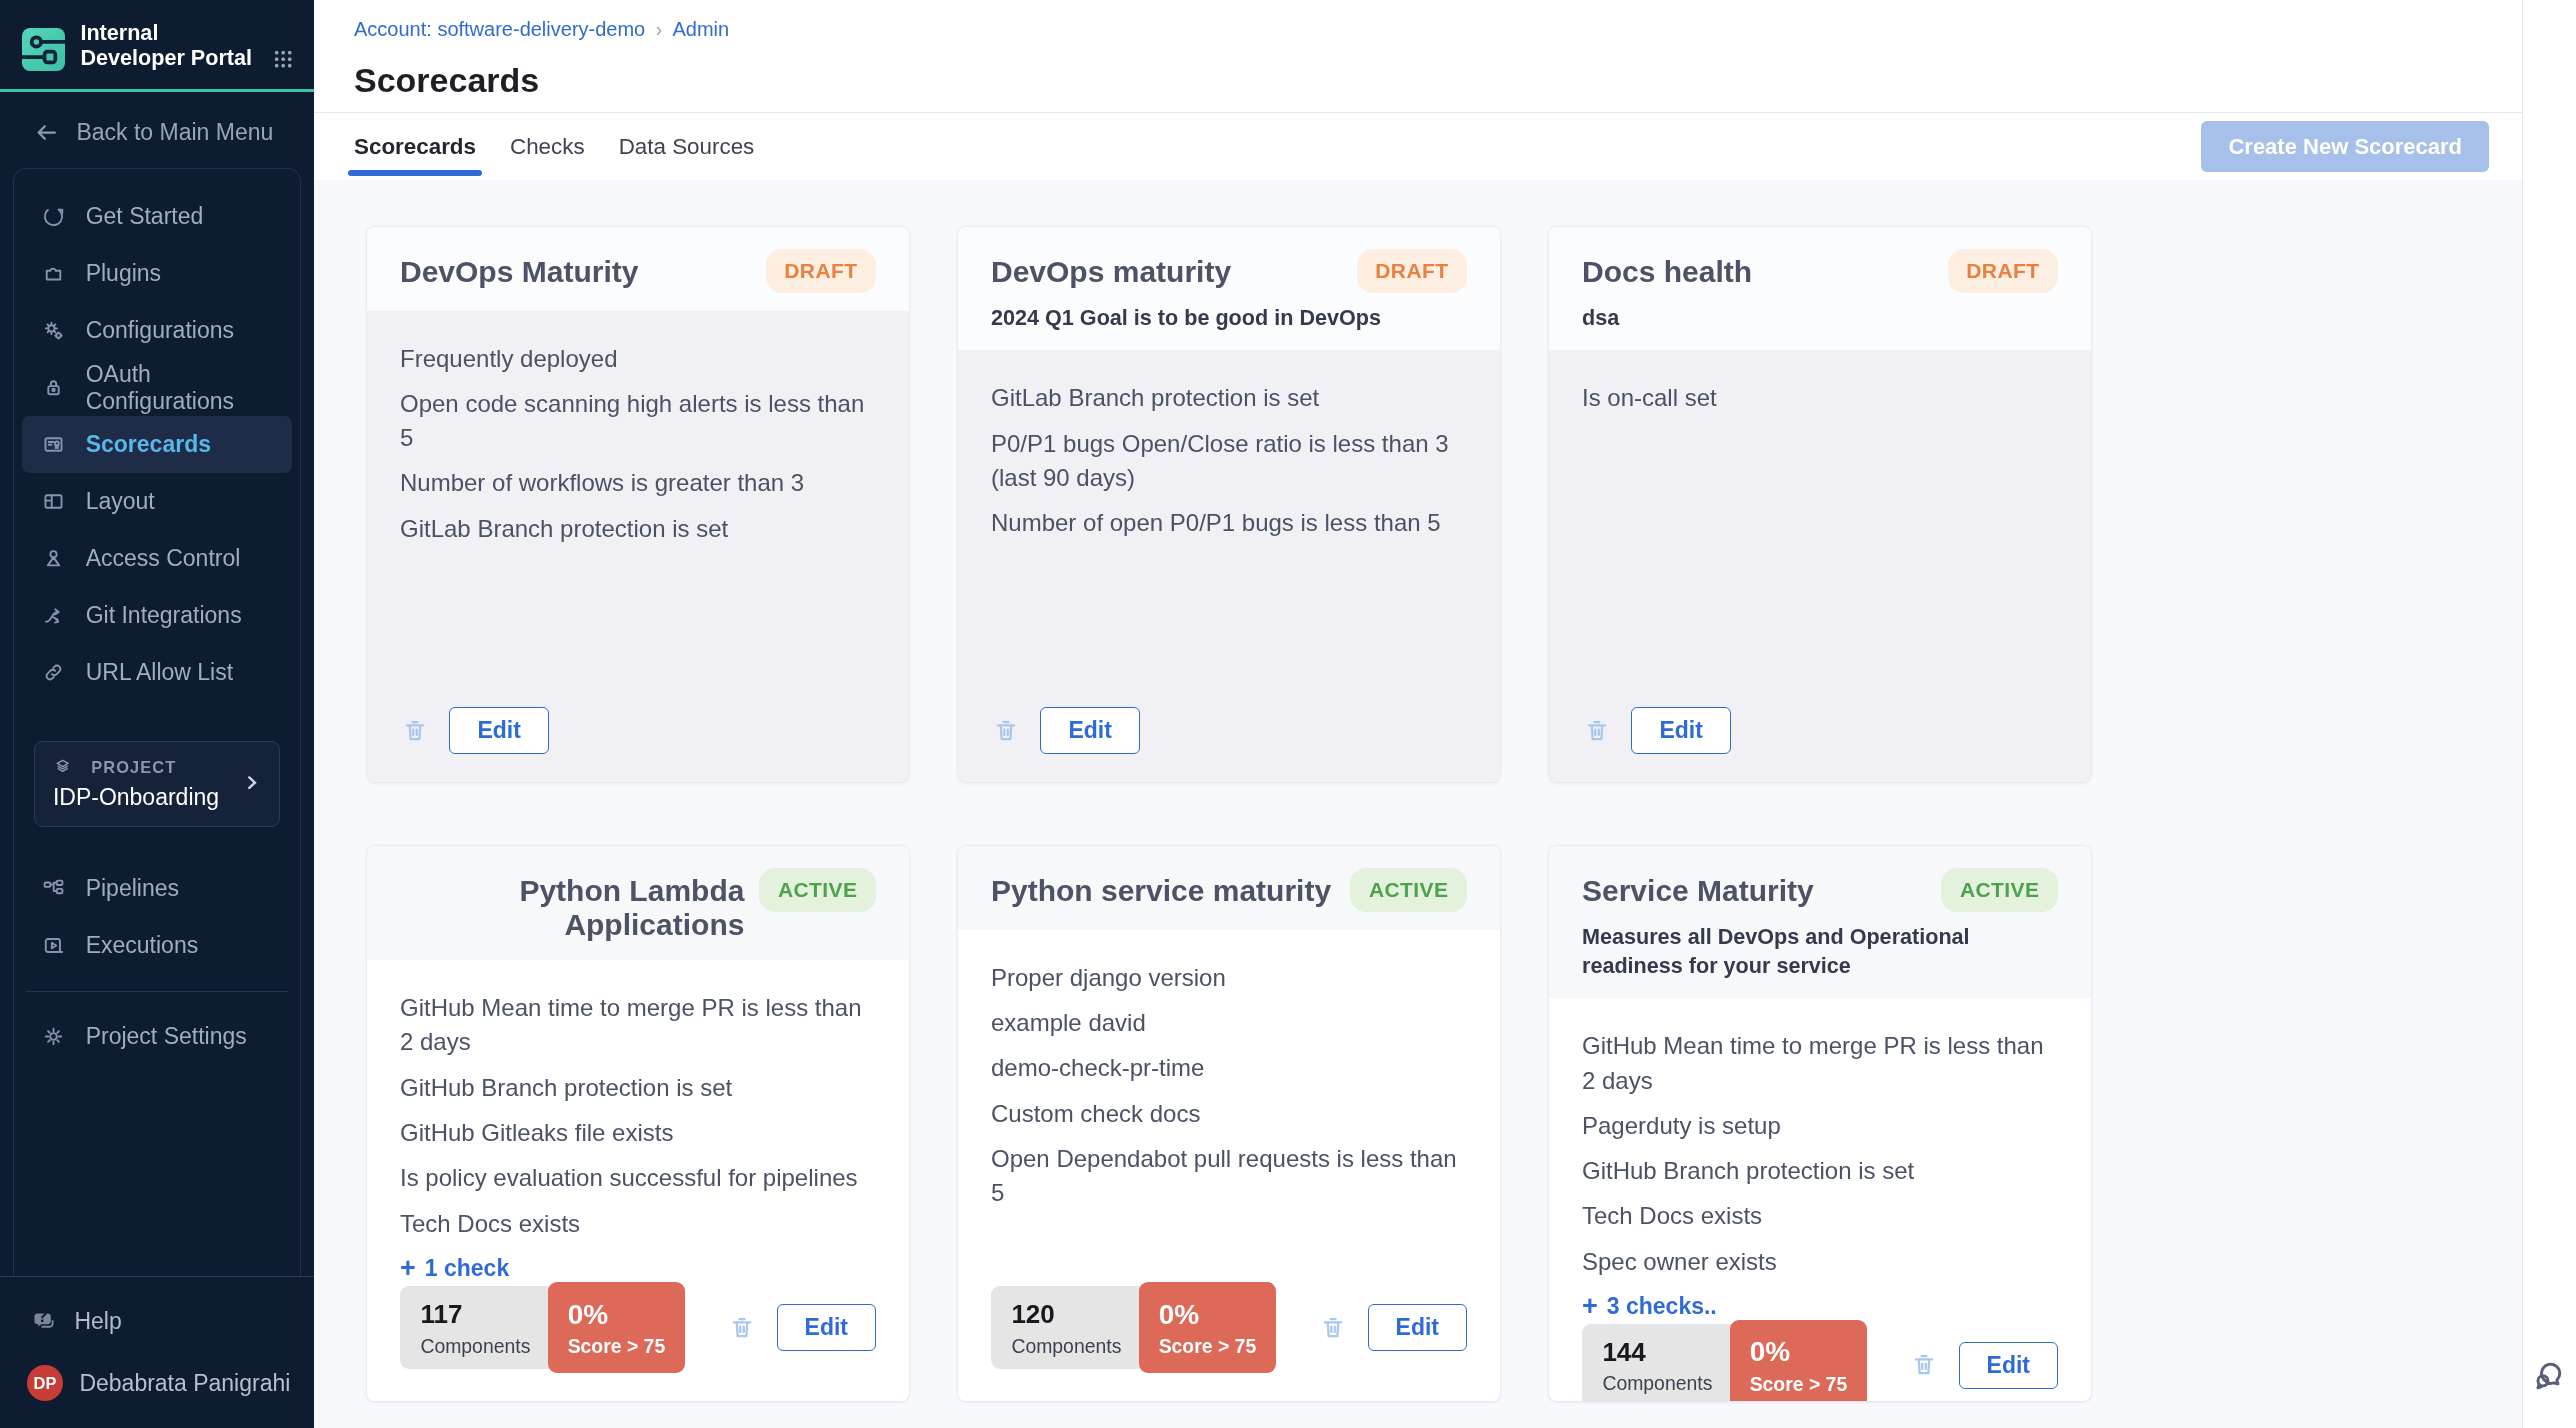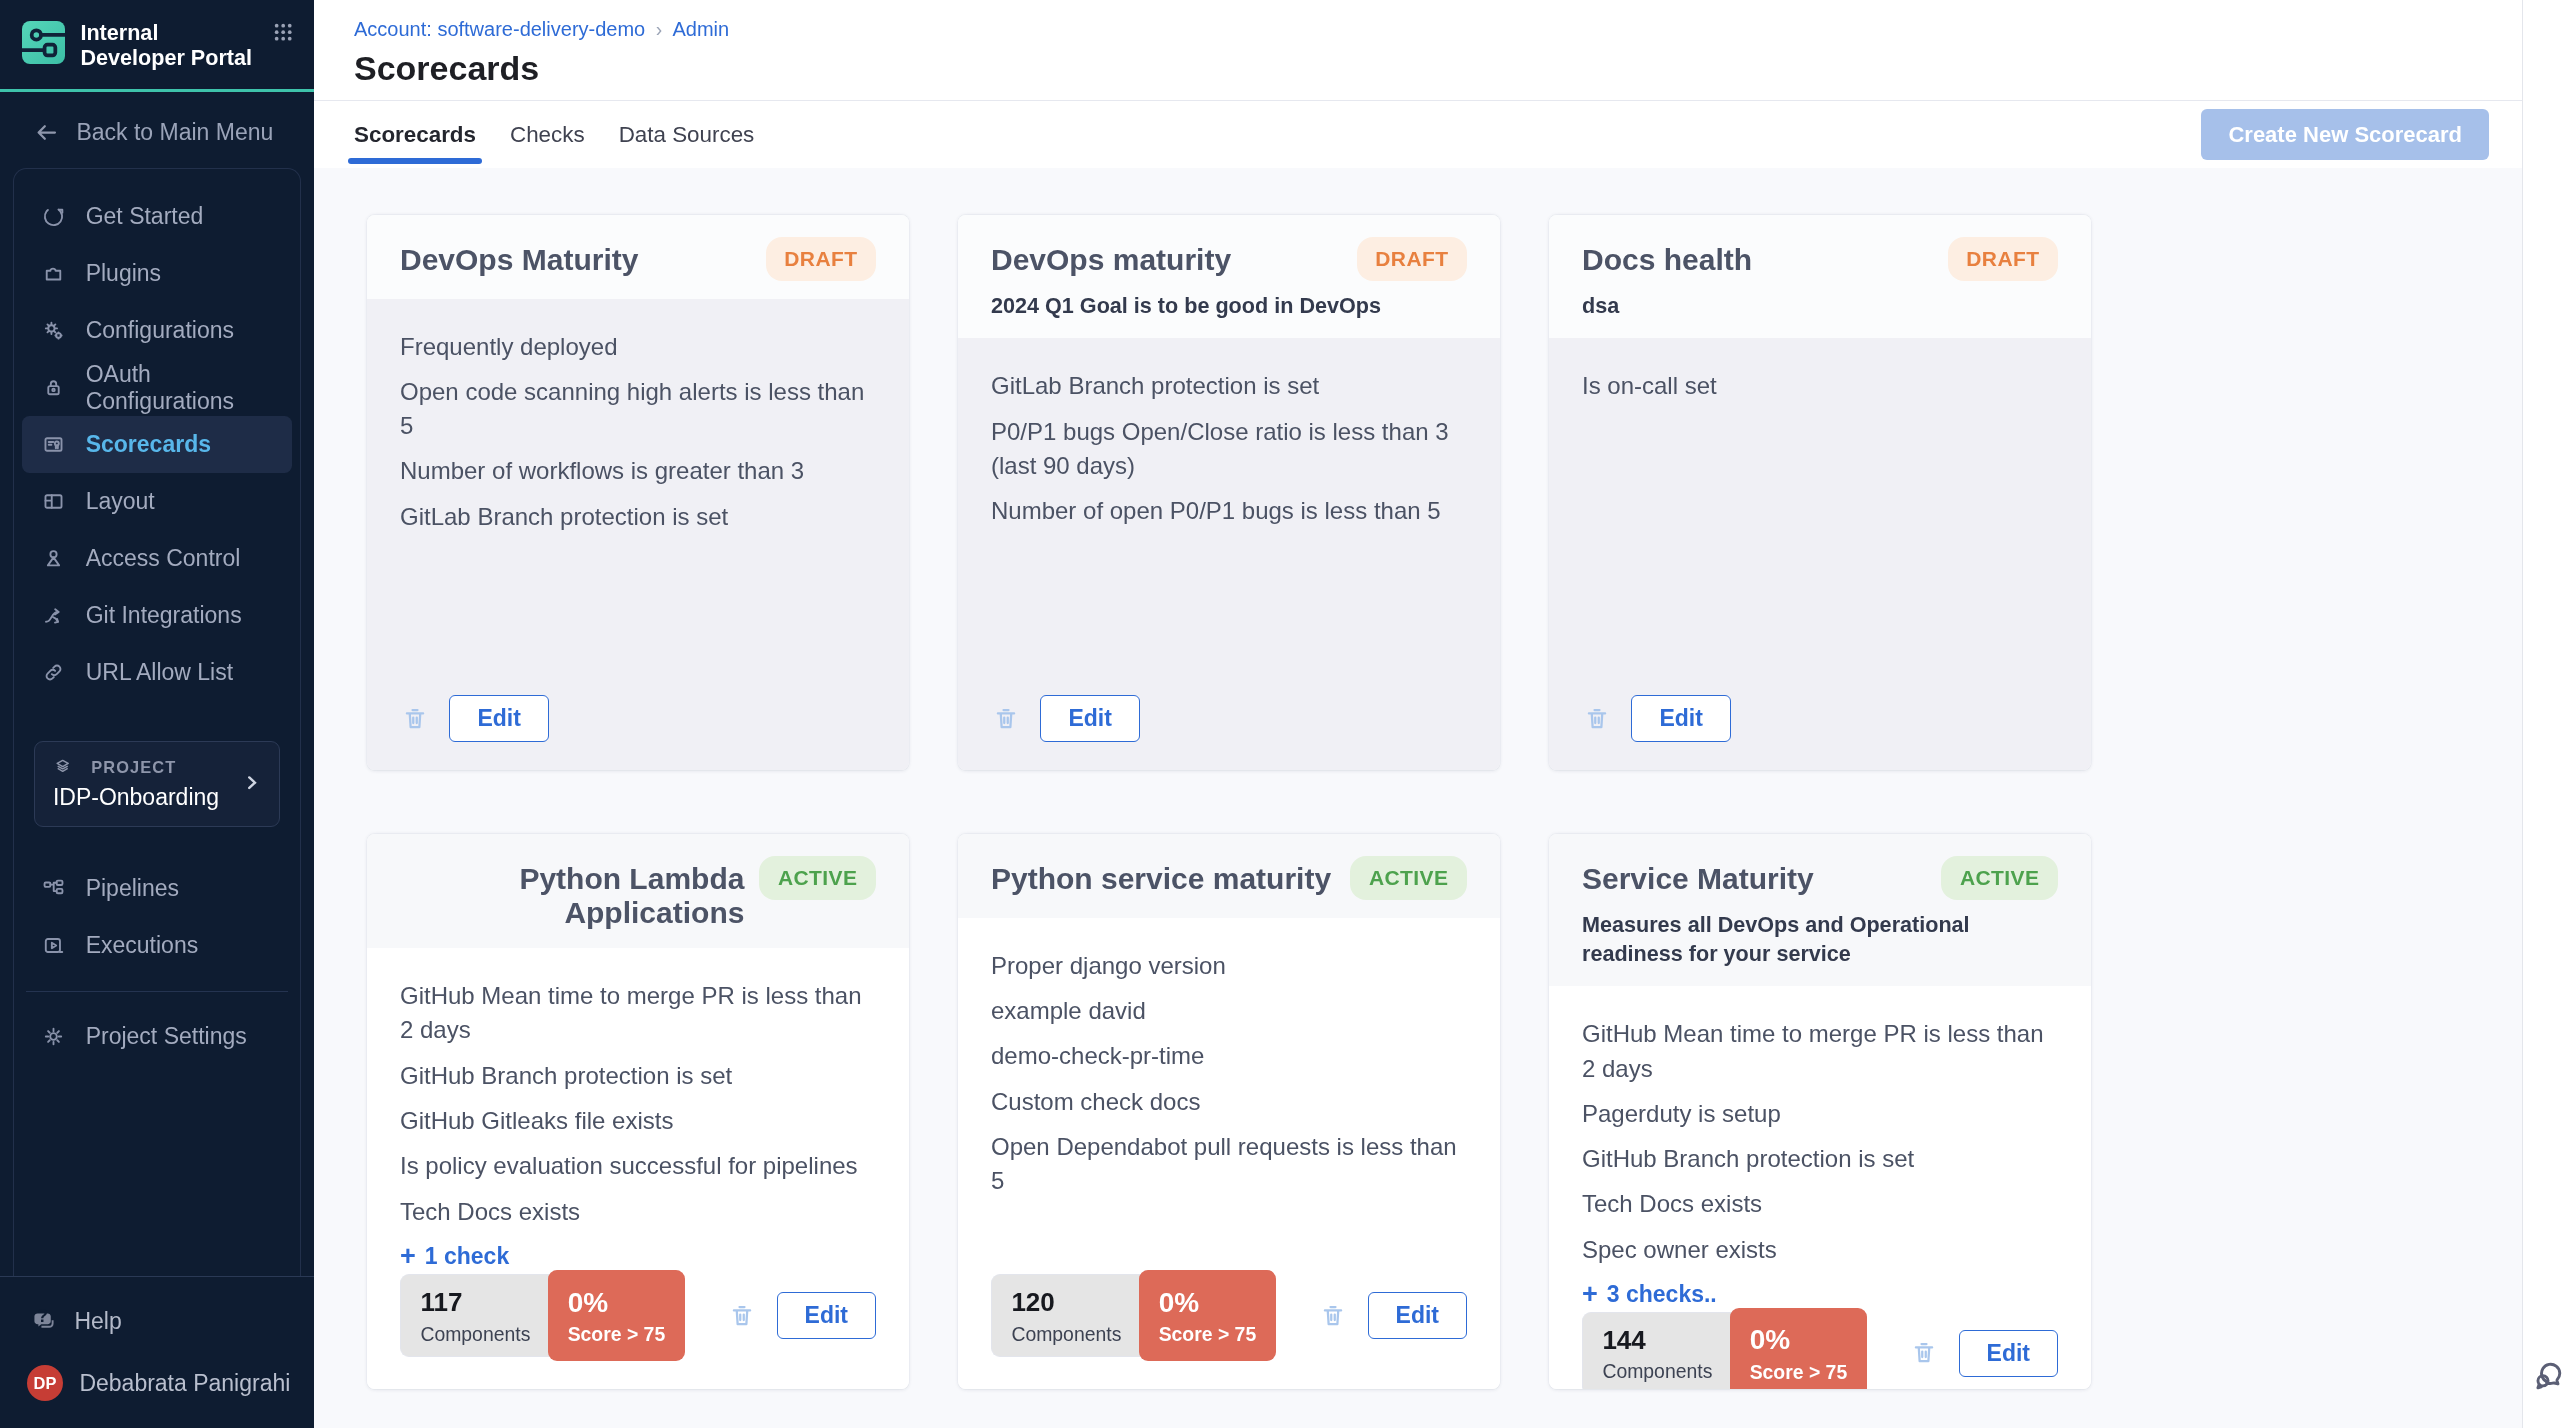--- a/index.html
+++ b/index.html
@@ -5,21 +5,21 @@
   * { margin:0; padding:0; box-sizing:border-box; }
   html,body { width:2576px; height:1428px; overflow:hidden; }
   body {
     font-family:"Liberation Sans","DejaVu Sans",sans-serif;
     display:flex; background:#f8f9fc; color:#1f2230;
     --blue:#2e6bd6; --sidebar:#0e1c31; --teal:#3ec3ab;
   }
   
   .sidebar { width:314px; height:100%; background:var(--sidebar); flex:0 0 314px;
     display:flex; flex-direction:column; color:#a3abbf; }
-  .logo-row { display:flex; align-items:flex-start; padding:21px 19.4px 18px 22.4px; }
+  .logo-row { display:flex; align-items:flex-end; padding:21px 19.4px 18px 22.4px; }
   .logo-mark { width:43px; height:43px; flex:0 0 43px; }
   .brand-title { color:#fff; font-weight:700; font-size:21.6px; line-height:1.15; margin-left:15px; flex:1; }
   .grid-icon { width:22.4px; height:22.4px; margin-left:6px; cursor:pointer; }
   .teal-line { height:3px; background:var(--teal); }
   .back-row { display:flex; align-items:center; gap:16.4px; padding:27px 22.4px 22.4px 33px;
     color:#9aa3b8; font-size:23px; cursor:pointer; }
   .back-row svg { width:27px; height:27px; }
   .nav-shell { flex:1; margin:0 13.4px; border:0.7px solid #22304b; border-bottom:none;
     border-radius:13.4px 13.4px 0 0; padding:19.4px 7.5px 0 7.5px; display:flex; flex-direction:column; min-height:0; }
   .nav-item { display:flex; align-items:center; gap:19.4px; height:57px; padding:0 19.4px;
@@ -40,21 +40,21 @@
   .help-row { display:flex; align-items:center; gap:16.4px; padding:30px 22.4px 15px 30px;
     font-size:23px; color:#b4bac9; cursor:pointer; }
   .help-row svg { width:28px; height:28px; }
   .user-row { display:flex; align-items:center; gap:16.4px; padding:15px 22.4px 27px 27px; cursor:pointer; }
   .avatar { width:36px; height:36px; border-radius:50%; background:#c63d35; color:#fff;
     font-size:16.4px; font-weight:700; display:flex; align-items:center; justify-content:center; }
   .user-name { color:#b9bfce; font-size:23px; }
   
   .main { flex:1; display:flex; flex-direction:column; min-width:0; }
   .page-head { background:#fff; padding:18px 0 0 40px; border-bottom:0.7px solid #e6e8ef; }
-  .breadcrumb { display:flex; align-items:center; gap:10.4px; font-size:20px; margin-bottom:8px; }
+  .breadcrumb { display:flex; align-items:center; gap:10.4px; font-size:20px; margin-bottom:20px; }
   .breadcrumb a { color:var(--blue); text-decoration:none; cursor:pointer; }
   .crumb-sep { color:#9aa3b5; font-size:19.4px; }
   .page-title { font-size:34px; font-weight:700; color:#1e1f24; padding-bottom:12px; }
   .tab-bar { background:#fff; height:67px; display:flex; align-items:center; padding:0 33px 0 40px;
     box-shadow:0 0.7px 0 #eceef3; }
   .tabs { display:flex; gap:34px; height:100%; align-items:center; }
   .tab { position:relative; font-size:22.4px; color:#3f4250; height:100%; display:flex;
     align-items:center; cursor:pointer; }
   .tab.active { color:#24262e; font-weight:700; }
   .tab.active::after { content:''; position:absolute; left:-6px; right:-6px; bottom:4.5px;

